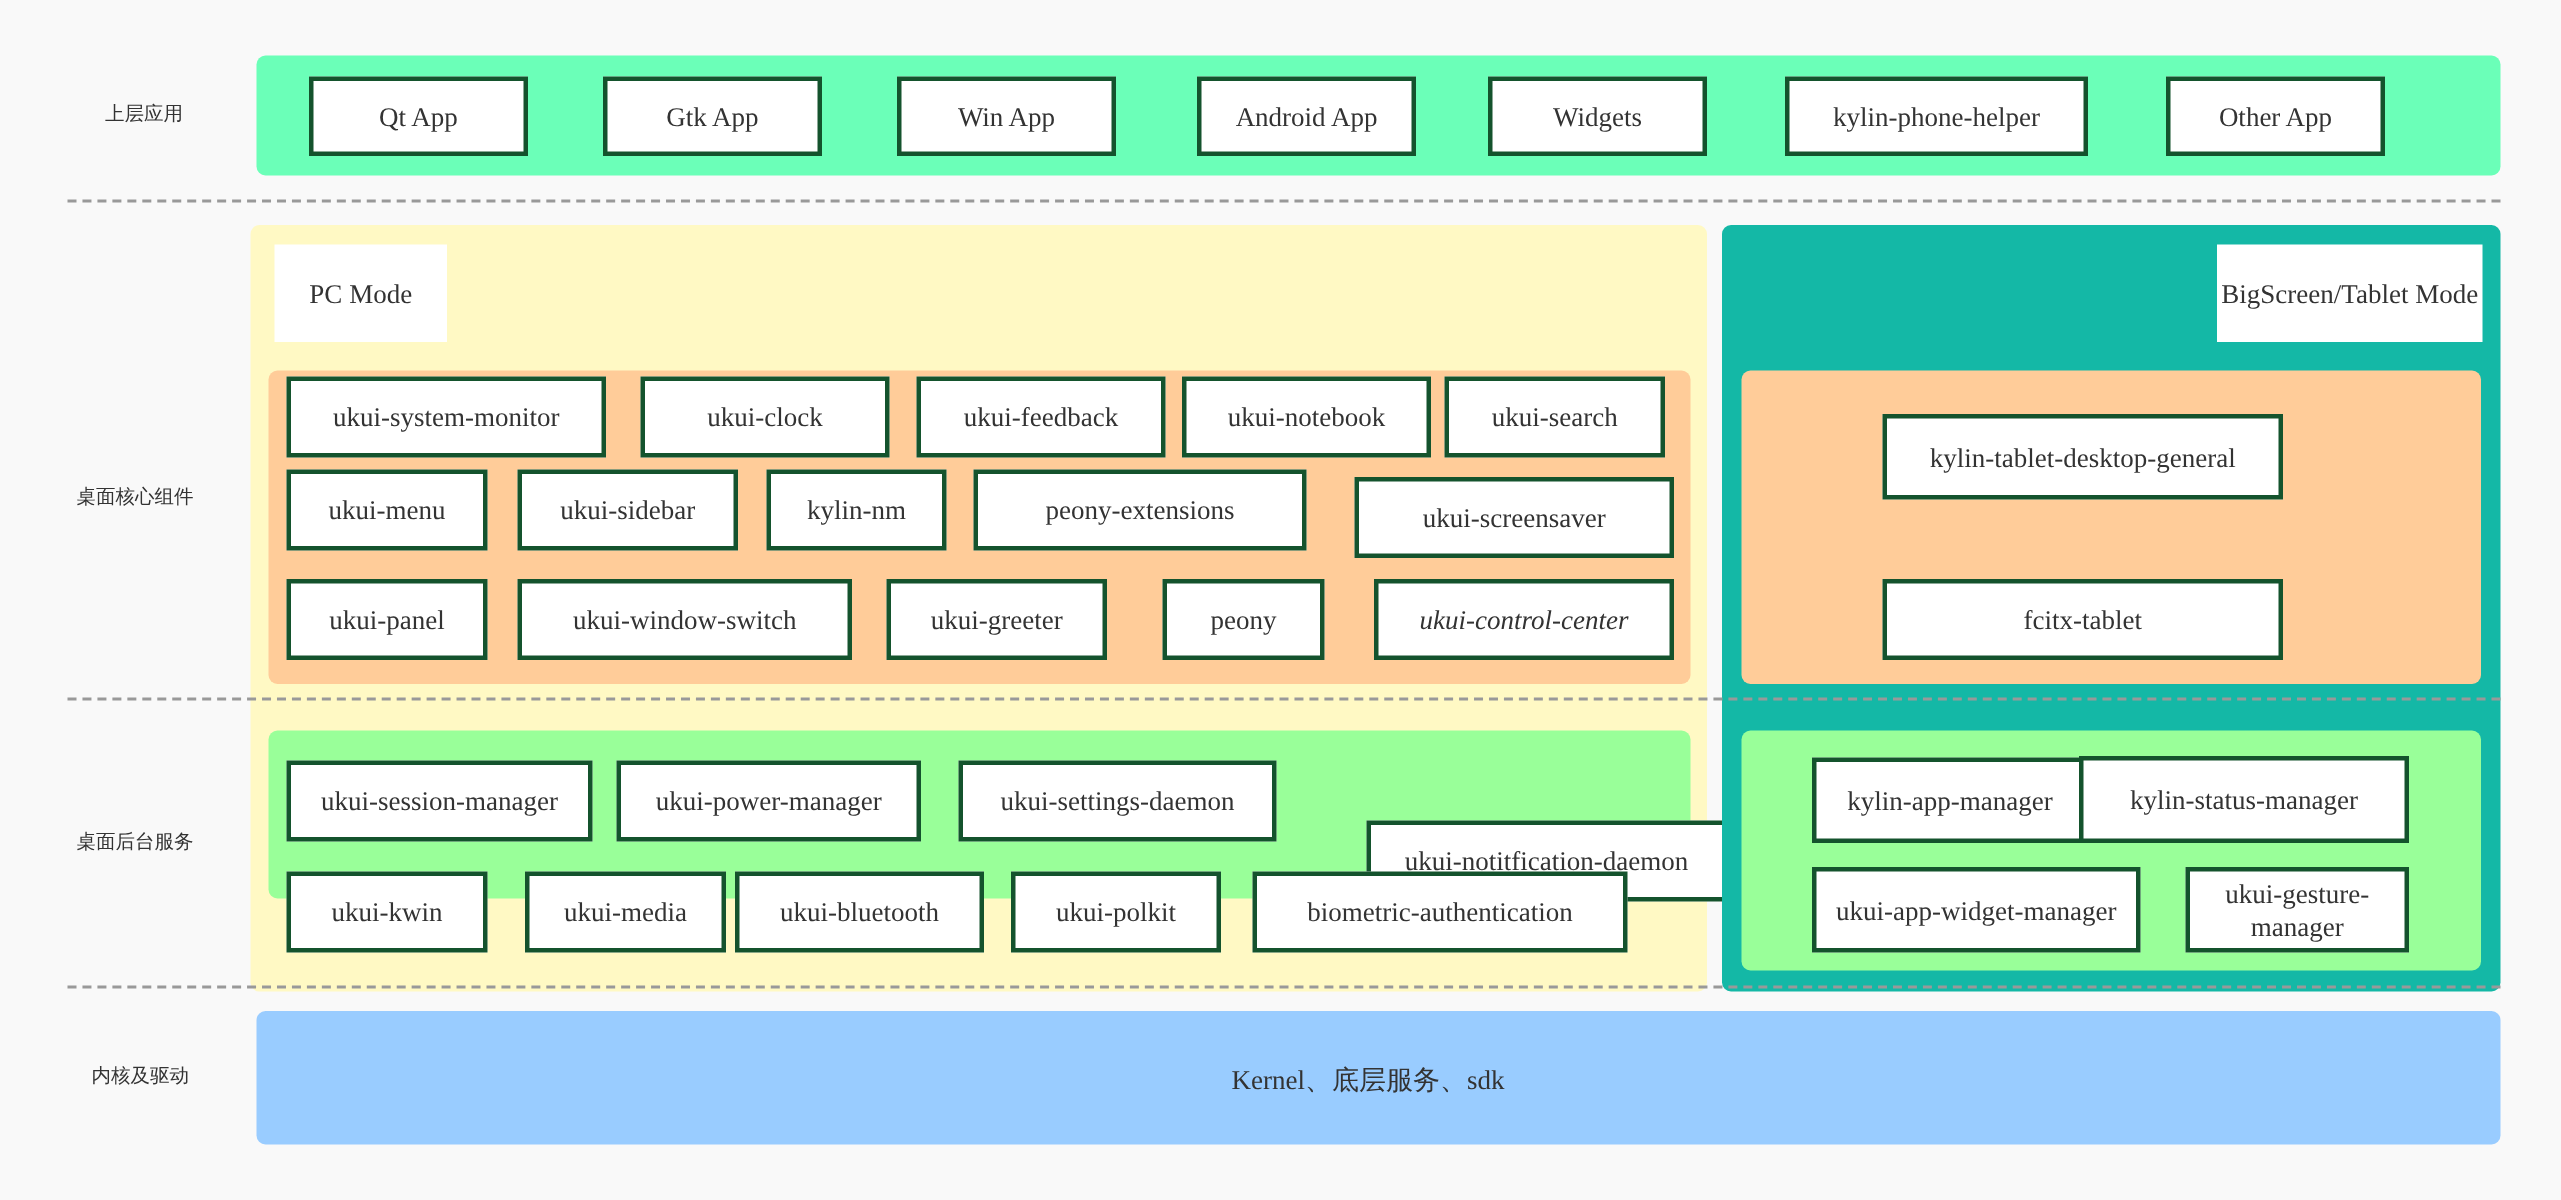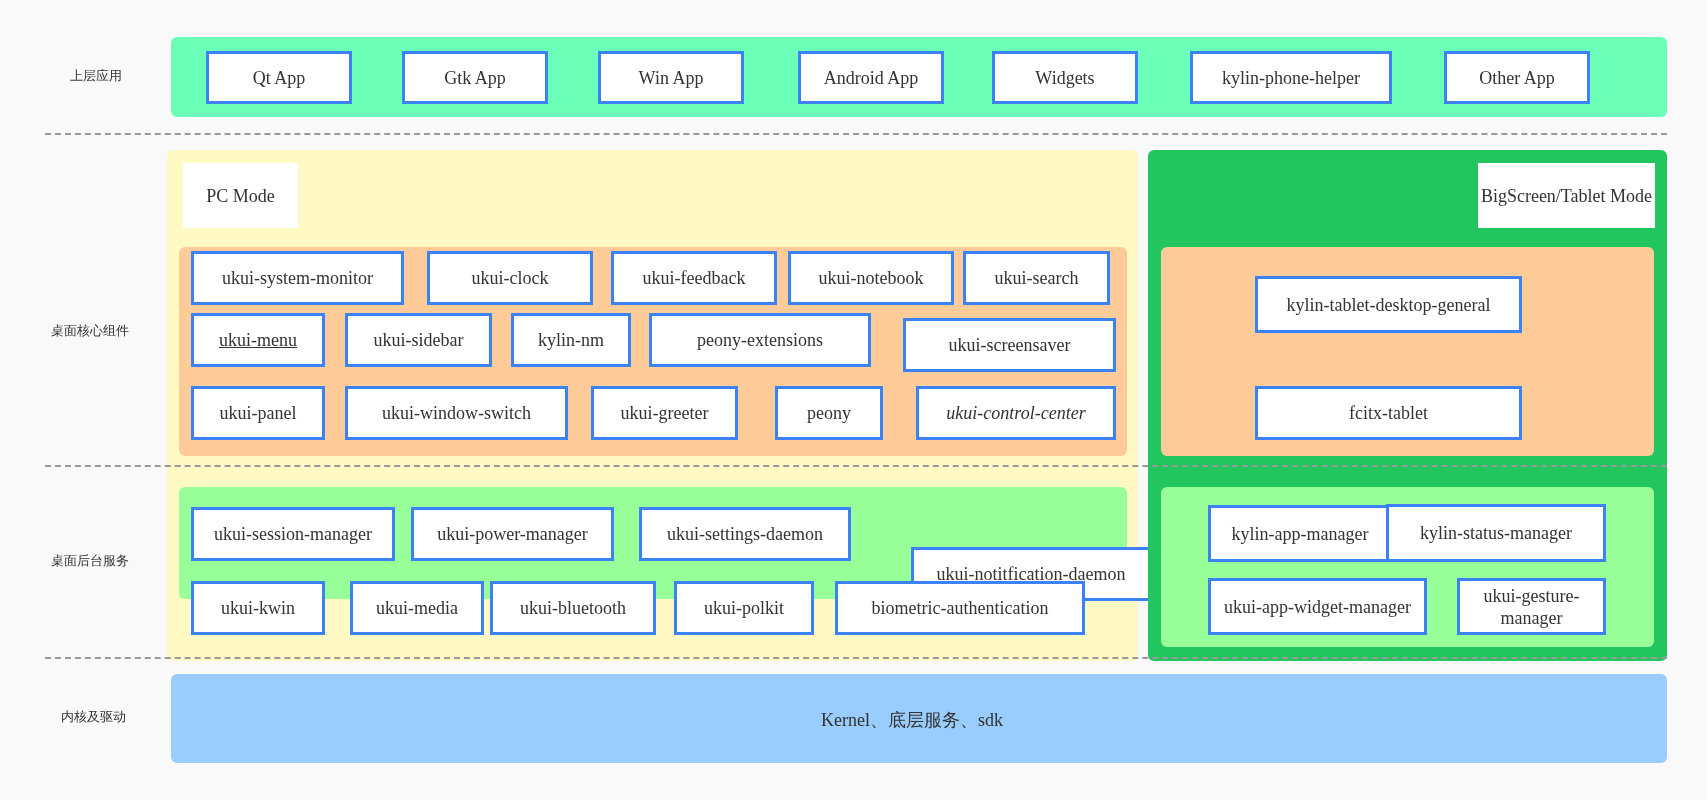--- a/index.html
+++ b/index.html
@@ -9,21 +9,21 @@
     font-family: "Liberation Serif", serif;
     color: #333333;
   }
   .row-label {
     position: absolute; font-family: "DejaVu Sans", sans-serif; font-size: 13px;
     color: #333; white-space: nowrap;
   }
   .panel { position: absolute; box-sizing: border-box; border-radius: 6px; }
   .box {
     position: absolute; box-sizing: border-box; background: #ffffff;
-    border: 3px solid #3b82f6; display: flex; align-items: center; justify-content: center;
+    border: 3px solid #14532d; display: flex; align-items: center; justify-content: center;
     text-align: center; font-size: 18px; line-height: 22px; color: #333; padding: 0 4px;
   }
   .mode-label {
     position: absolute; box-sizing: border-box; background: #ffffff;
     display: flex; align-items: center; justify-content: center; text-align: center;
     font-size: 18px; line-height: 24px; color: #333; font-family: Liberation Serif, serif;
   }
   .dash {
     position: absolute; height: 0; border-top: 2px dashed #999999;
   }
@@ -53,21 +53,21 @@
   <div class="mode-label" style="left:16px; top:13px; width:115px; height:65px;">PC Mode</div>
 
   <div class="panel" style="left:12px; top:97px; width:948px; height:209px; background:#ffcc99;">
 
     <div class="box" style="left:12px; top:4px; width:213px; height:54px;">ukui-system-monitor</div>
     <div class="box" style="left:248px; top:4px; width:166px; height:54px;">ukui-clock</div>
     <div class="box" style="left:432px; top:4px; width:166px; height:54px;">ukui-feedback</div>
     <div class="box" style="left:609px; top:4px; width:166px; height:54px;">ukui-notebook</div>
     <div class="box" style="left:784px; top:4px; width:147px; height:54px;">ukui-search</div>
 
-    <div class="box" style="left:12px; top:66px; width:134px; height:54px;text-decoration:underline;">ukui-menu</div>
+    <div class="box" style="left:12px; top:66px; width:134px; height:54px;">ukui-menu</div>
     <div class="box" style="left:166px; top:66px; width:147px; height:54px;">ukui-sidebar</div>
     <div class="box" style="left:332px; top:66px; width:120px; height:54px;">kylin-nm</div>
     <div class="box" style="left:470px; top:66px; width:222px; height:54px;">peony-extensions</div>
     <div class="box" style="left:724px; top:71px; width:213px; height:54px;">ukui-screensaver</div>
 
     <div class="box" style="left:12px; top:139px; width:134px; height:54px;">ukui-panel</div>
     <div class="box" style="left:166px; top:139px; width:223px; height:54px;">ukui-window-switch</div>
     <div class="box" style="left:412px; top:139px; width:147px; height:54px;">ukui-greeter</div>
     <div class="box" style="left:596px; top:139px; width:108px; height:54px;">peony</div>
     <div class="box" style="left:737px; top:139px; width:200px; height:54px;font-style:italic;">ukui-control-center</div>
@@ -79,21 +79,21 @@
     <div class="box" style="left:460px; top:20px; width:212px; height:54px;">ukui-settings-daemon</div>
     <div class="box" style="left:732px; top:20px; width:240px; height:54px;margin-top:40px;">ukui-notitfication-daemon</div>
     <div class="box" style="left:12px; top:94px; width:134px; height:54px;">ukui-kwin</div>
     <div class="box" style="left:171px; top:94px; width:134px; height:54px;">ukui-media</div>
     <div class="box" style="left:311px; top:94px; width:166px; height:54px;">ukui-bluetooth</div>
     <div class="box" style="left:495px; top:94px; width:140px; height:54px;">ukui-polkit</div>
     <div class="box" style="left:656px; top:94px; width:250px; height:54px;">biometric-authentication</div>
   </div>
 </div>
 
-<div class="panel" style="left:1148px; top:150px; width:519px; height:511px; background:#22c55e;">
+<div class="panel" style="left:1148px; top:150px; width:519px; height:511px; background:#14b8a6;">
   <div class="mode-label" style="left:330px; top:13px; width:177px; height:65px;">BigScreen/Tablet Mode</div>
 
   <div class="panel" style="left:13px; top:97px; width:493px; height:209px; background:#ffcc99;">
     <div class="box" style="left:94px; top:29px; width:267px; height:57px;">kylin-tablet-desktop-general</div>
     <div class="box" style="left:94px; top:139px; width:267px; height:54px;">fcitx-tablet</div>
   </div>
 
   <div class="panel" style="left:13px; top:337px; width:493px; height:160px; background:#99ff99;">
     <div class="box" style="left:47px; top:18px; width:184px; height:57px;">kylin-app-manager</div>
     <div class="box" style="left:225px; top:17px; width:220px; height:58px;">kylin-status-manager</div>

